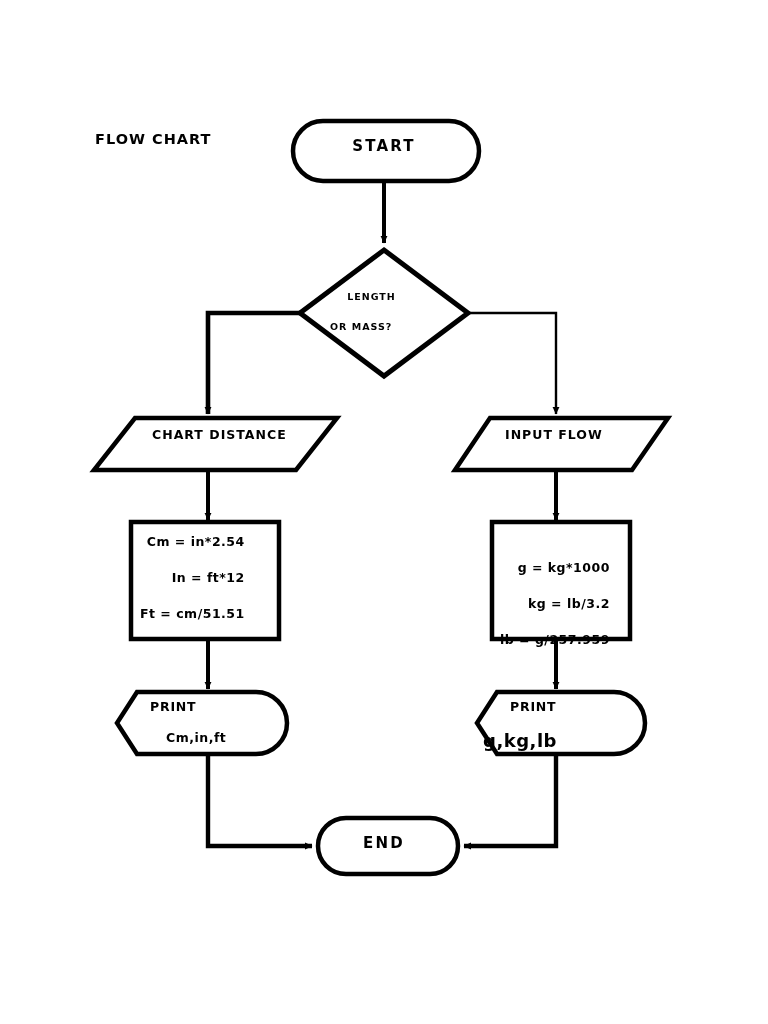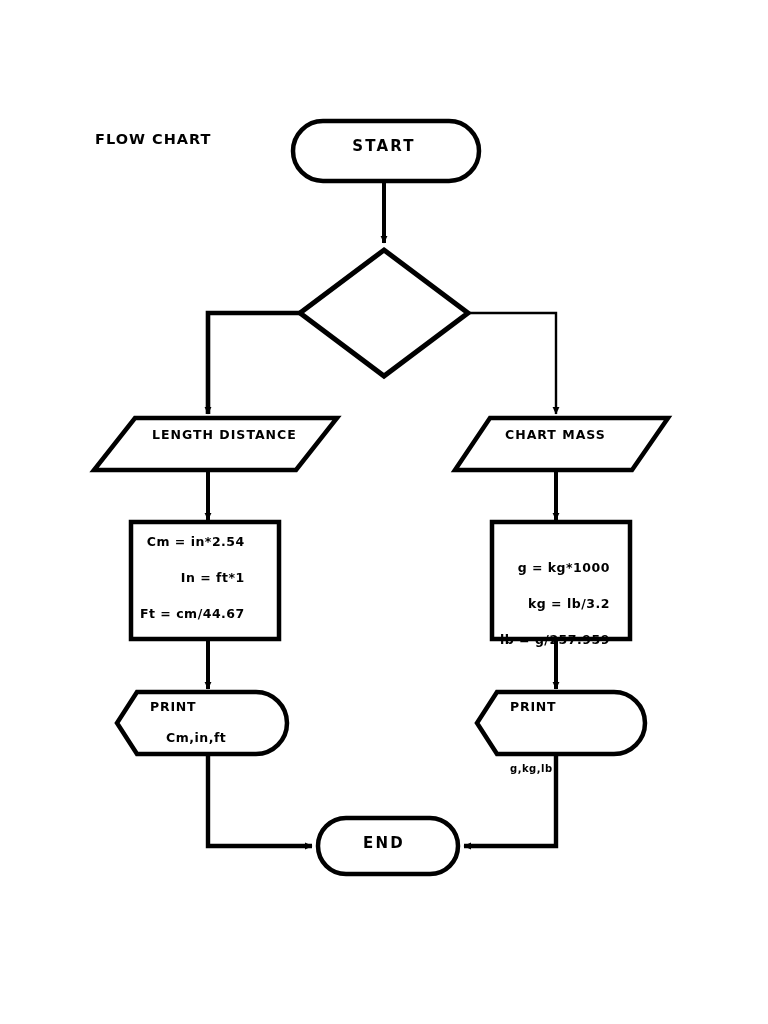--- a/index.html
+++ b/index.html
@@ -83,21 +83,21 @@
     letter-spacing: 0.5px;
     text-align: right;
   }
   .proc-left { left: 140px; top: 534px; }
   .proc-right { left: 500px; top: 560px; }
   .proc-line { display: block; margin-bottom: 21px; }
   .proc-line:last-child { margin-bottom: 0; }
   .t-print-left-1 { left: 150px; top: 700px; font-size: 12.5px; letter-spacing: 0.8px; }
   .t-print-left-2 { left: 166px; top: 731px; font-size: 12.5px; letter-spacing: 0.5px; }
   .t-print-right-1 { left: 510px; top: 700px; font-size: 12.5px; letter-spacing: 0.8px; }
-  .t-print-right-2 { left: 510px; top: 731px; font-size: 10px; letter-spacing: 0.5px; margin-top: 32px; }
+  .t-print-right-2 { left: 483px; top: 731px; font-size: 18px; letter-spacing: 0.5px; }
 </style>
 </head>
 <body>
 
 <div id="canvas">
 
   <svg id="diagram-svg" viewBox="0 0 768 1024">
     <defs>
       <marker id="arrow" markerWidth="9" markerHeight="9" refX="7.4" refY="3.6" orient="auto" markerUnits="userSpaceOnUse">
         <path d="M0,0 L8,3.6 L0,7.2 z" fill="#000000"></path>
@@ -141,29 +141,33 @@
 
     <polyline points="556,754 556,846 464,846" fill="none" stroke="#000000" stroke-width="4.4" marker-end="url(#arrow)"></polyline>
 
     <rect x="318" y="818" width="140" height="56" rx="28" ry="28" fill="#ffffff" stroke="#000000" stroke-width="4.5"></rect>
   </svg>
 
   <div class="title-text">FLOW CHART</div>
 
   <div class="shape-label t-start">START</div>
 
+  <div class="shape-label t-decision">
+    <span class="line1">LENGTH</span>
+    <span class="line2">OR MASS?</span>
+  </div>
 
-  <div class="shape-label t-input-distance">LENGTH DISTANCE</div>
+  <div class="shape-label t-input-distance">CHART DISTANCE</div>
 
-  <div class="shape-label t-input-mass">CHART MASS</div>
+  <div class="shape-label t-input-mass">INPUT FLOW</div>
 
   <div class="proc-box-text proc-left">
     <span class="proc-line">Cm = in*2.54</span>
-    <span class="proc-line">In = ft*1</span>
-    <span class="proc-line">Ft = cm/44.67</span>
+    <span class="proc-line">In = ft*12</span>
+    <span class="proc-line">Ft = cm/51.51</span>
   </div>
 
   <div class="proc-box-text proc-right">
     <span class="proc-line">g = kg*1000</span>
     <span class="proc-line">kg = lb/3.2</span>
     <span class="proc-line">lb = g/257.959</span>
   </div>
 
   <div class="shape-label t-print-left-1">PRINT</div>
   <div class="shape-label t-print-left-2">Cm,in,ft</div>

